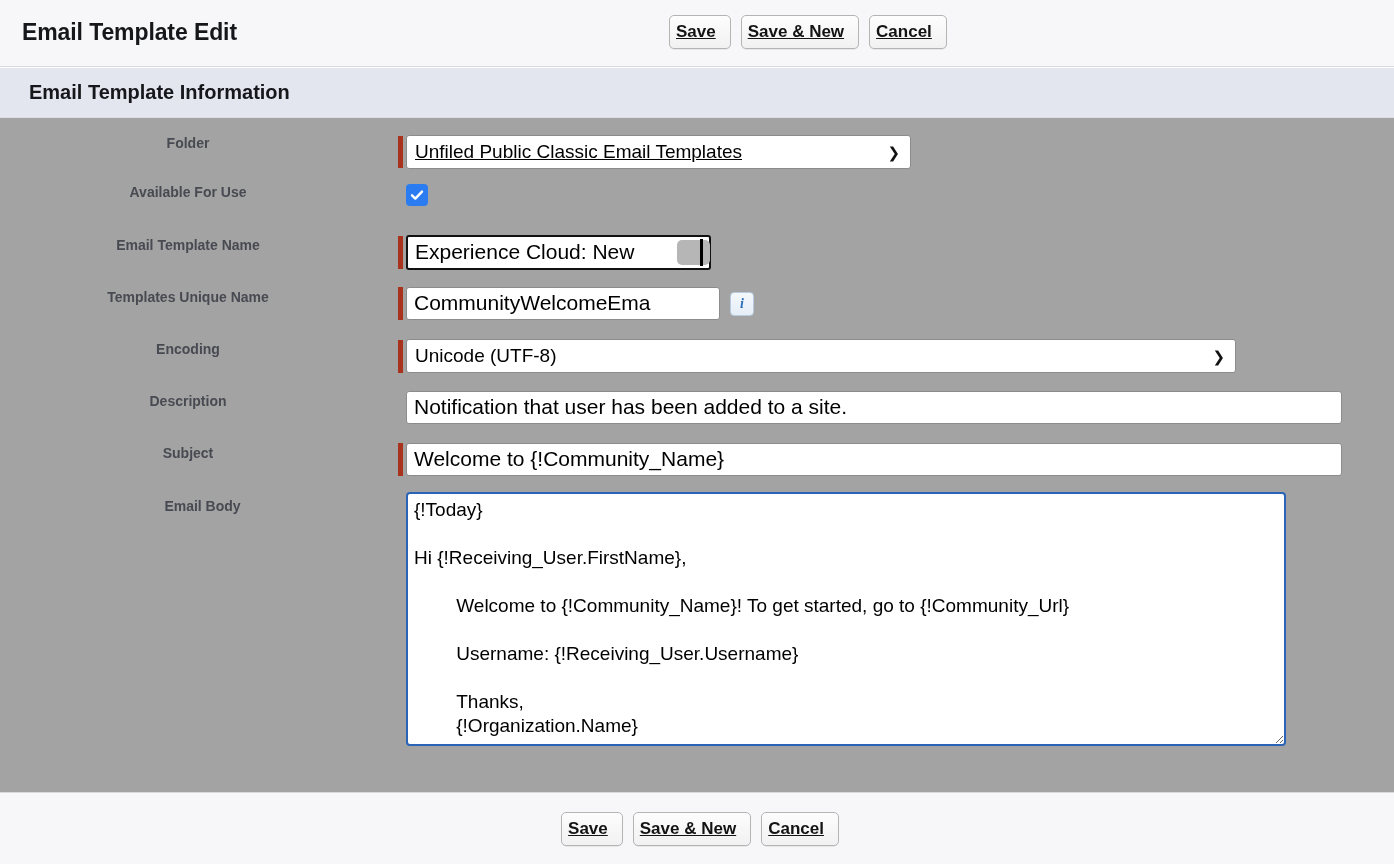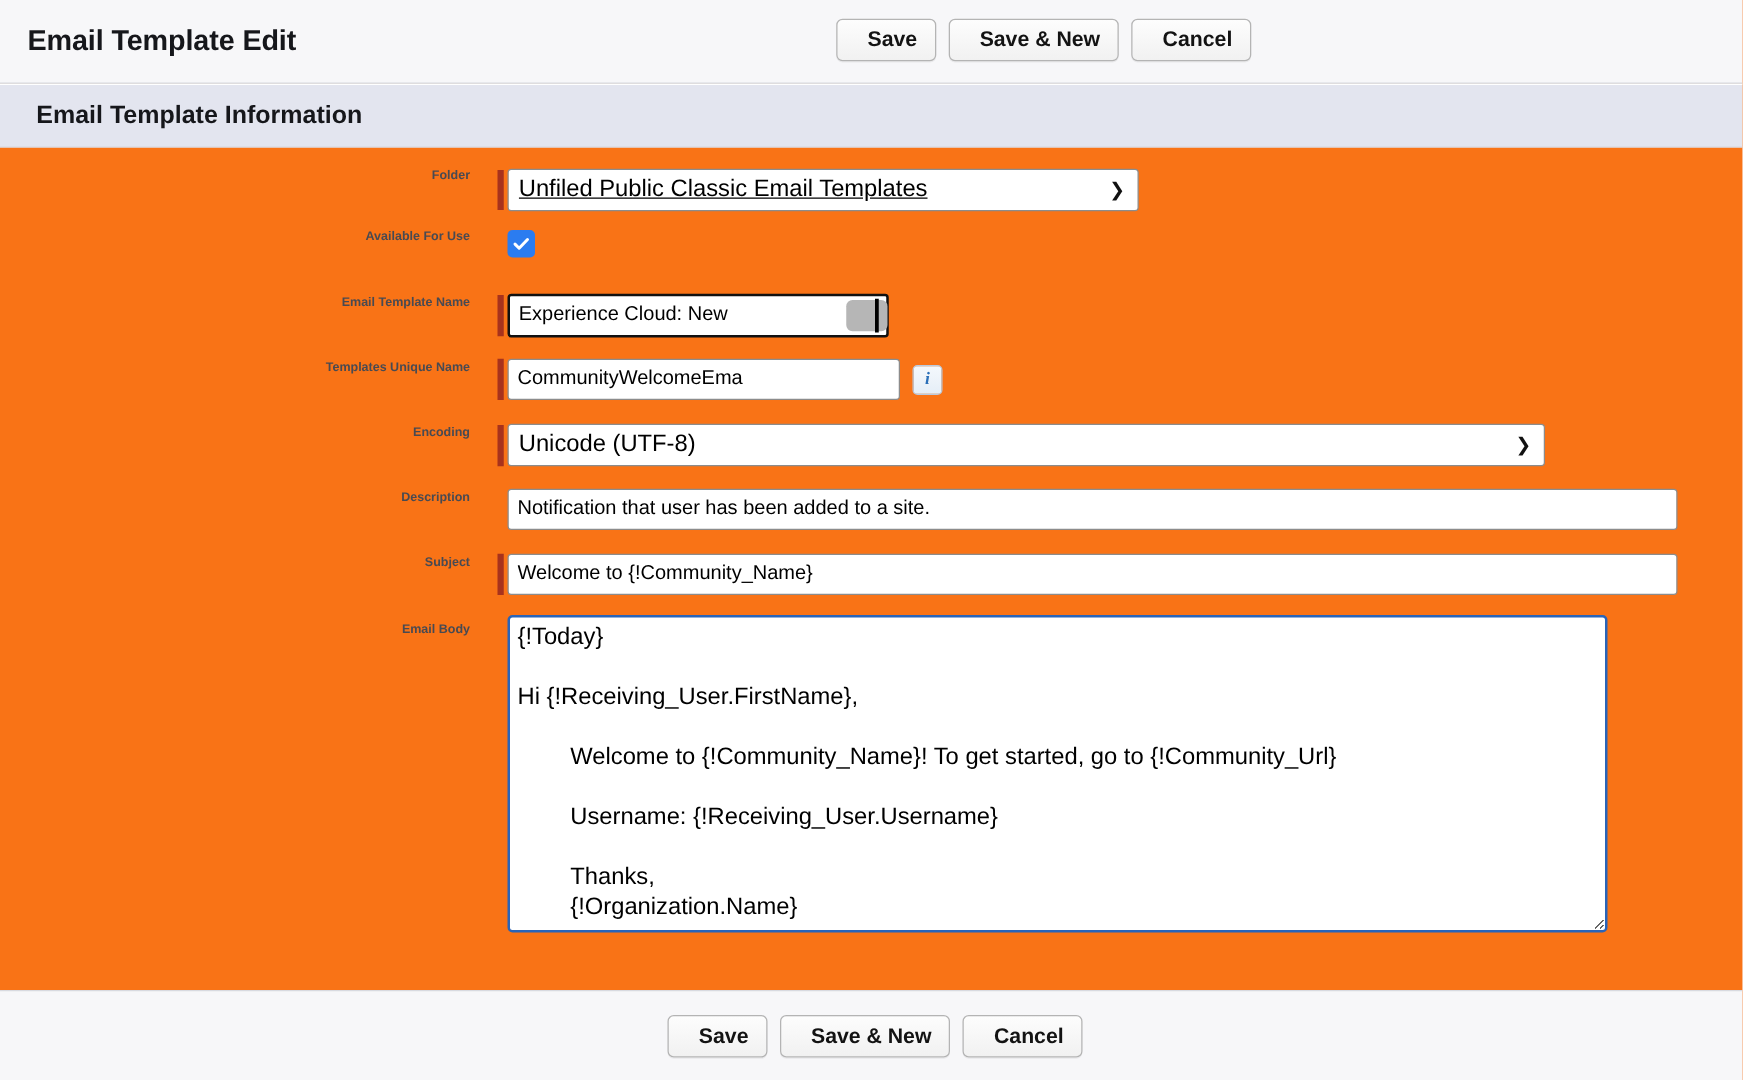--- a/index.html
+++ b/index.html
@@ -9,21 +9,21 @@
     width: 1394px; height: 864px;
     background: #f7f7f9;
     font-family: "Liberation Sans", sans-serif;
     overflow: hidden;
   }
 
   .page {
     position: relative;
     width: 1394px;
     height: 864px;
-    background: #f97316;
+    background: #a3a3a3;
   }
 
   
   .top-header {
     position: relative;
     height: 67px;
     background: #f7f7f9;
     border-bottom: 1px solid #d8dae0;
     display: flex;
     align-items: center;
@@ -47,24 +47,25 @@
 
   
   .btn {
     background: linear-gradient(to bottom, #fdfdfd 0%, #f1f1f1 100%);
     border: 1px solid #b4b4b4;
     border-radius: 5px;
     font-family: "Liberation Sans", sans-serif;
     font-size: 17px;
     font-weight: bold;
     color: #131313;
-    padding: 5px 14px 6px 24px;
+    padding: 5px 14px 6px 6px;
     cursor: pointer;
     line-height: 21px;
     box-shadow: 0 1px 0 rgba(0,0,0,0.06);
+    text-decoration: underline;
   }
 
   
   .section-band {
     height: 51px;
     background: #e3e5ef;
     border-top: 1px solid #ffffff;
     border-bottom: 1px solid #dcdce4;
     display: flex;
     align-items: center;
@@ -84,23 +85,23 @@
   }
 
   .row {
     display: flex;
     align-items: flex-start;
     margin-bottom: 0;
   }
 
   .label-cell {
     width: 398px;
-    text-align: right;
+    text-align: center;
     padding-right: 22px;
-    font-size: 10px;
+    font-size: 14px;
     font-weight: bold;
     color: #484a52;
     flex: 0 0 398px;
   }
 
   .field-cell {
     flex: 1 1 auto;
     display: flex;
     align-items: center;
     position: relative;
@@ -113,21 +114,21 @@
     background: #a8321c;
     flex: 0 0 5px;
     margin-right: 3px;
   }
   .req-bar.tall { height: 33px; }
   .req-spacer { width: 8px; flex: 0 0 8px; }
 
   
   .txt {
     font-family: "Liberation Sans", sans-serif;
-    font-size: 16px;
+    font-size: 21px;
     color: #000;
     background: #fff;
     border: 1px solid #8c8c8c;
     border-radius: 3px;
     height: 33px;
     padding: 2px 7px 3px 7px;
     outline: none;
   }
 
   .sel {

